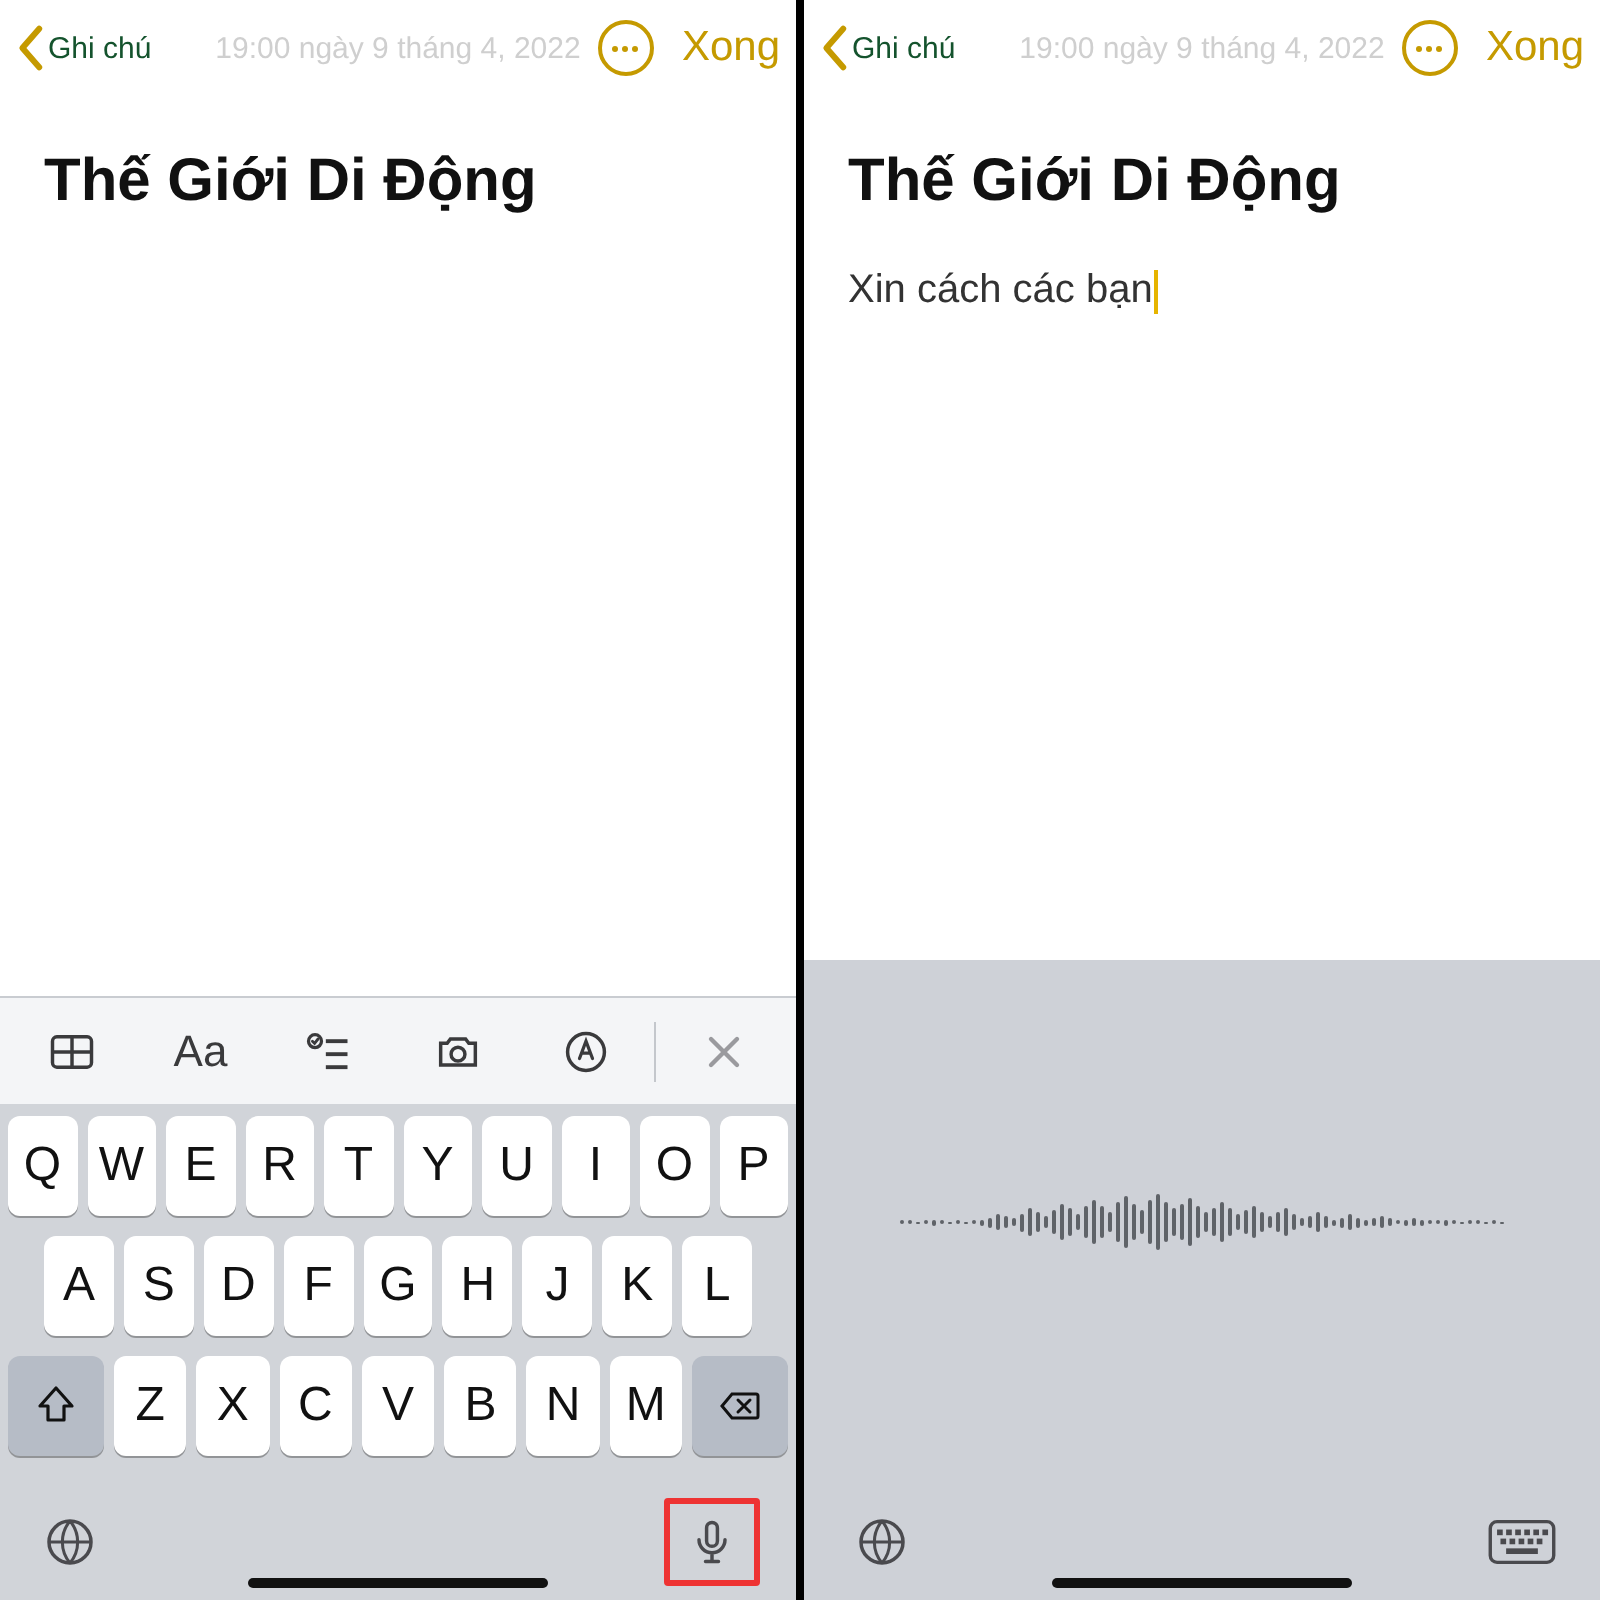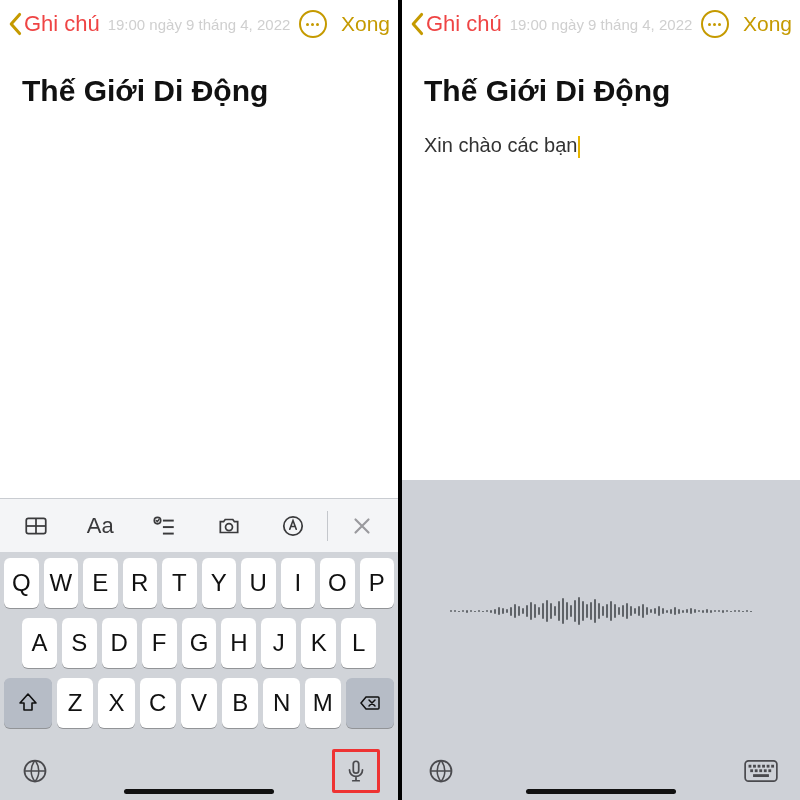--- a/index.html
+++ b/index.html
@@ -22,21 +22,21 @@
   .phone + .phone { margin-left: 4px; }
 
   
   .nav {
     height: 48px;
     display: flex;
     align-items: center;
     padding: 0 8px;
     position: relative;
   }
-  .nav-left { display:flex; align-items:center; color:#ef4444; font-size: 22px; }
+  .nav-left { display:flex; align-items:center; color:#14532d; font-size: 15px; }
   .nav-left svg { width:16px; height:24px; }
   .nav-title-date {
     position:absolute; left:0; right:0; text-align:center;
     color:#cfcfcf; font-size:15px; pointer-events:none;
   }
   .nav-right { margin-left:auto; display:flex; align-items:center; gap:14px; color:#c59a00; font-size:21px; font-weight:500;}
   .more-icon { width:28px; height:28px; border:2px solid #c59a00; border-radius:50%; display:flex; align-items:center; justify-content:center; }
   .more-icon span { display:flex; gap:2px; }
   .more-icon i { width:3px; height:3px; background:#c59a00; border-radius:50%; display:block; }
 
@@ -262,21 +262,21 @@
             <i></i>
           </span>
         </div>
       <span>Xong</span>
     </div>
   </div>
 
   <div class="note-body">
     <div class="note-title">Thế Giới Di Động</div>
     <div class="note-content">
-      <span>Xin chào các bạn</span><span class="cursor"></span>
+      <span>Xin cách các bạn</span><span class="cursor"></span>
     </div>
   </div>
 
   <div class="dictation">
     <div class="wave-area">
       <div class="wave" id="wave">
           <i style="height: 2px;"></i>
           <i style="height: 2px;"></i>
           <i style="height: 1px;"></i>
           <i style="height: 2px;"></i>

